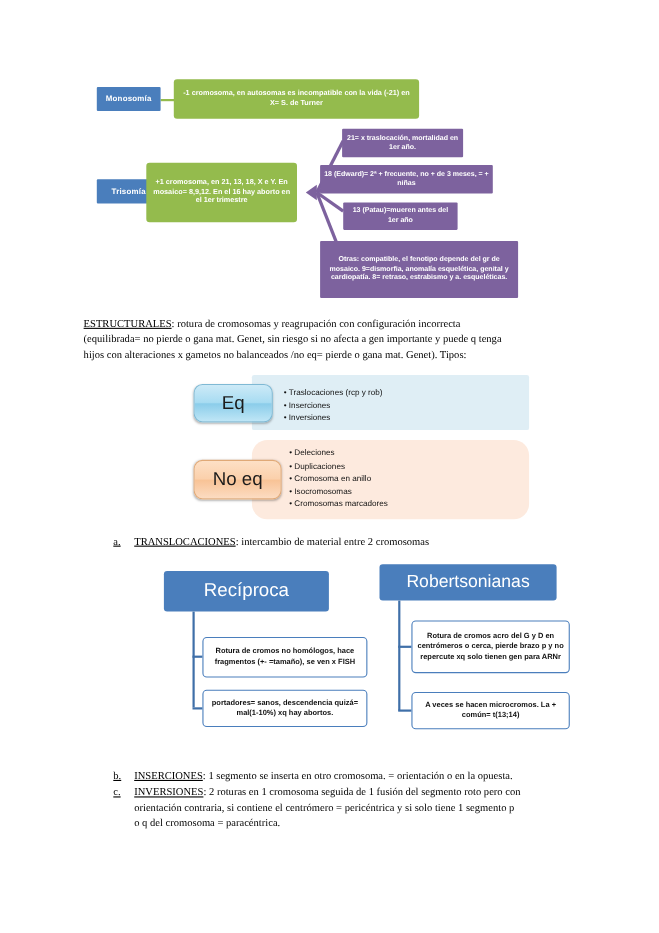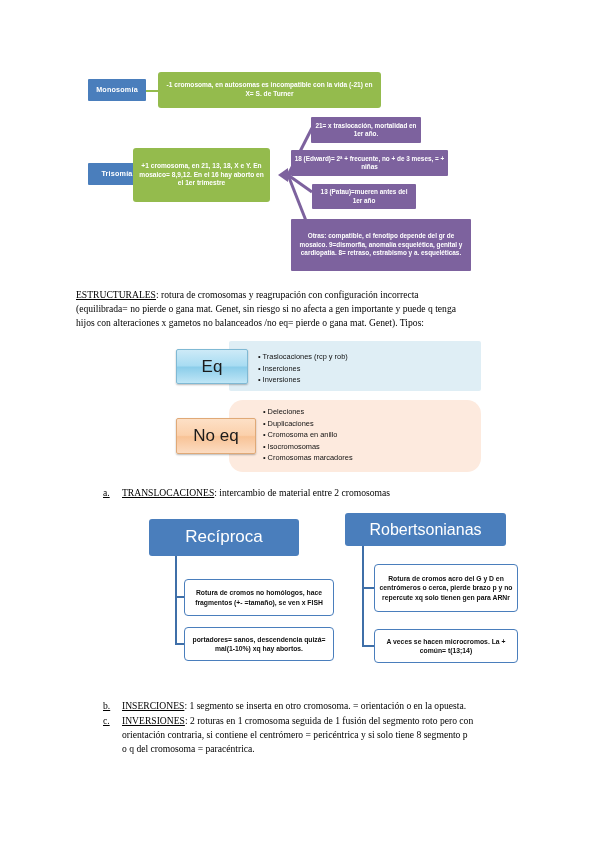--- a/index.html
+++ b/index.html
@@ -92,21 +92,21 @@
   
   .panel-blue-bg {
     background: #dfeef5;
     border-radius: 2px;
   }
   .panel-peach-bg {
     background: #fdeade;
     border-radius: 14px;
   }
   .pill {
-    border-radius: 2px;
+    border-radius: 8px;
     display: flex;
     align-items: center;
     justify-content: center;
     font-family: "Liberation Sans", "DejaVu Sans", sans-serif;
     font-size: 17px;
     color: #1b1b1b;
     box-shadow: 0 1px 2px rgba(0,0,0,.28);
   }
   .pill-eq {
     background: linear-gradient(180deg,#cdeaf7 0%, #a8dcf2 48%, #8bcdea 52%, #bfe6f6 100%);
@@ -264,17 +264,17 @@
   </div>
 
   <div class="list-item" style="left:103px; top:699px; width:430px;">
     <span style="display:inline-block; width:19px; text-decoration:underline;">b.</span><span class="u">INSERCIONES</span><span>: 1 segmento se inserta en otro cromosoma. = orientación o en la opuesta.</span>
   </div>
 
   <div class="list-item" style="left:103px; top:714px; width:430px;">
     <span style="display:inline-block; width:19px; text-decoration:underline;">c.</span><span class="u">INVERSIONES</span><span>: 2 roturas en 1 cromosoma seguida de 1 fusión del segmento roto pero con</span>
   </div>
   <div class="list-item" style="left:122px; top:728px; width:420px;">
-    <span>orientación contraria, si contiene el centrómero = pericéntrica y si solo tiene 8 segmento p</span><br>
+    <span>orientación contraria, si contiene el centrómero = pericéntrica y si solo tiene 1 segmento p</span><br>
     <span>o q del cromosoma = paracéntrica.</span>
   </div>
 
 </div>
 
 </body></html>

